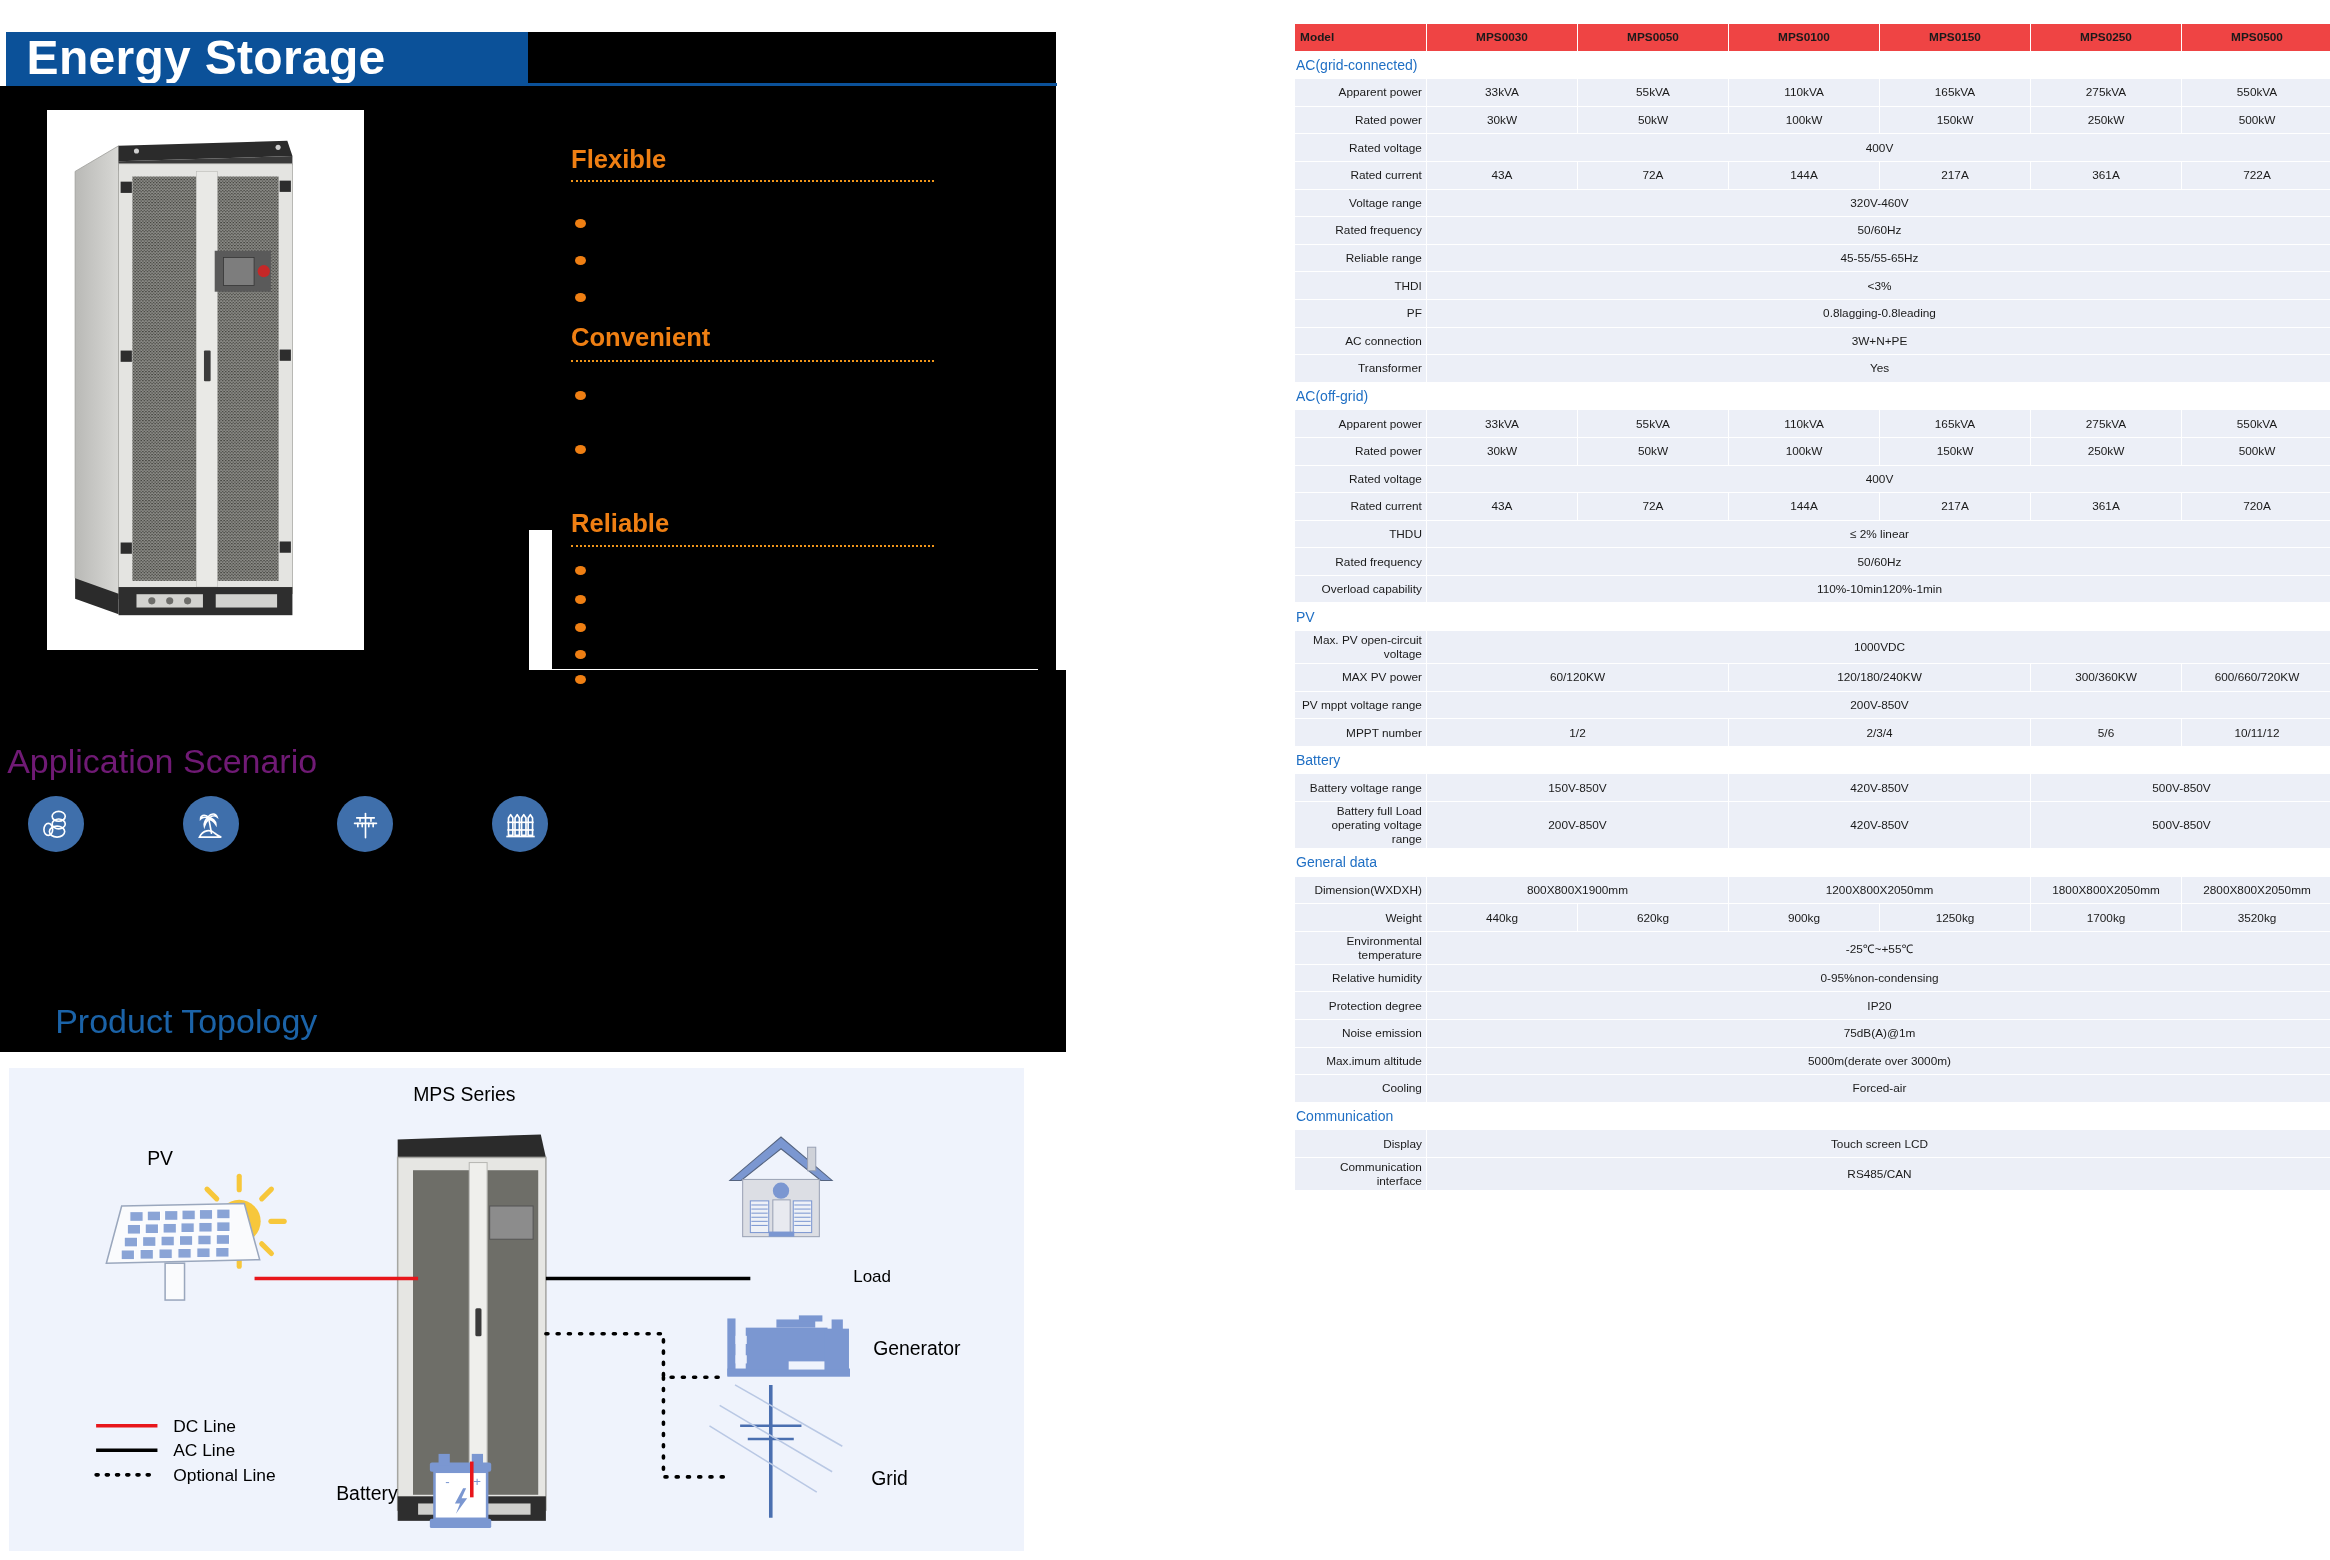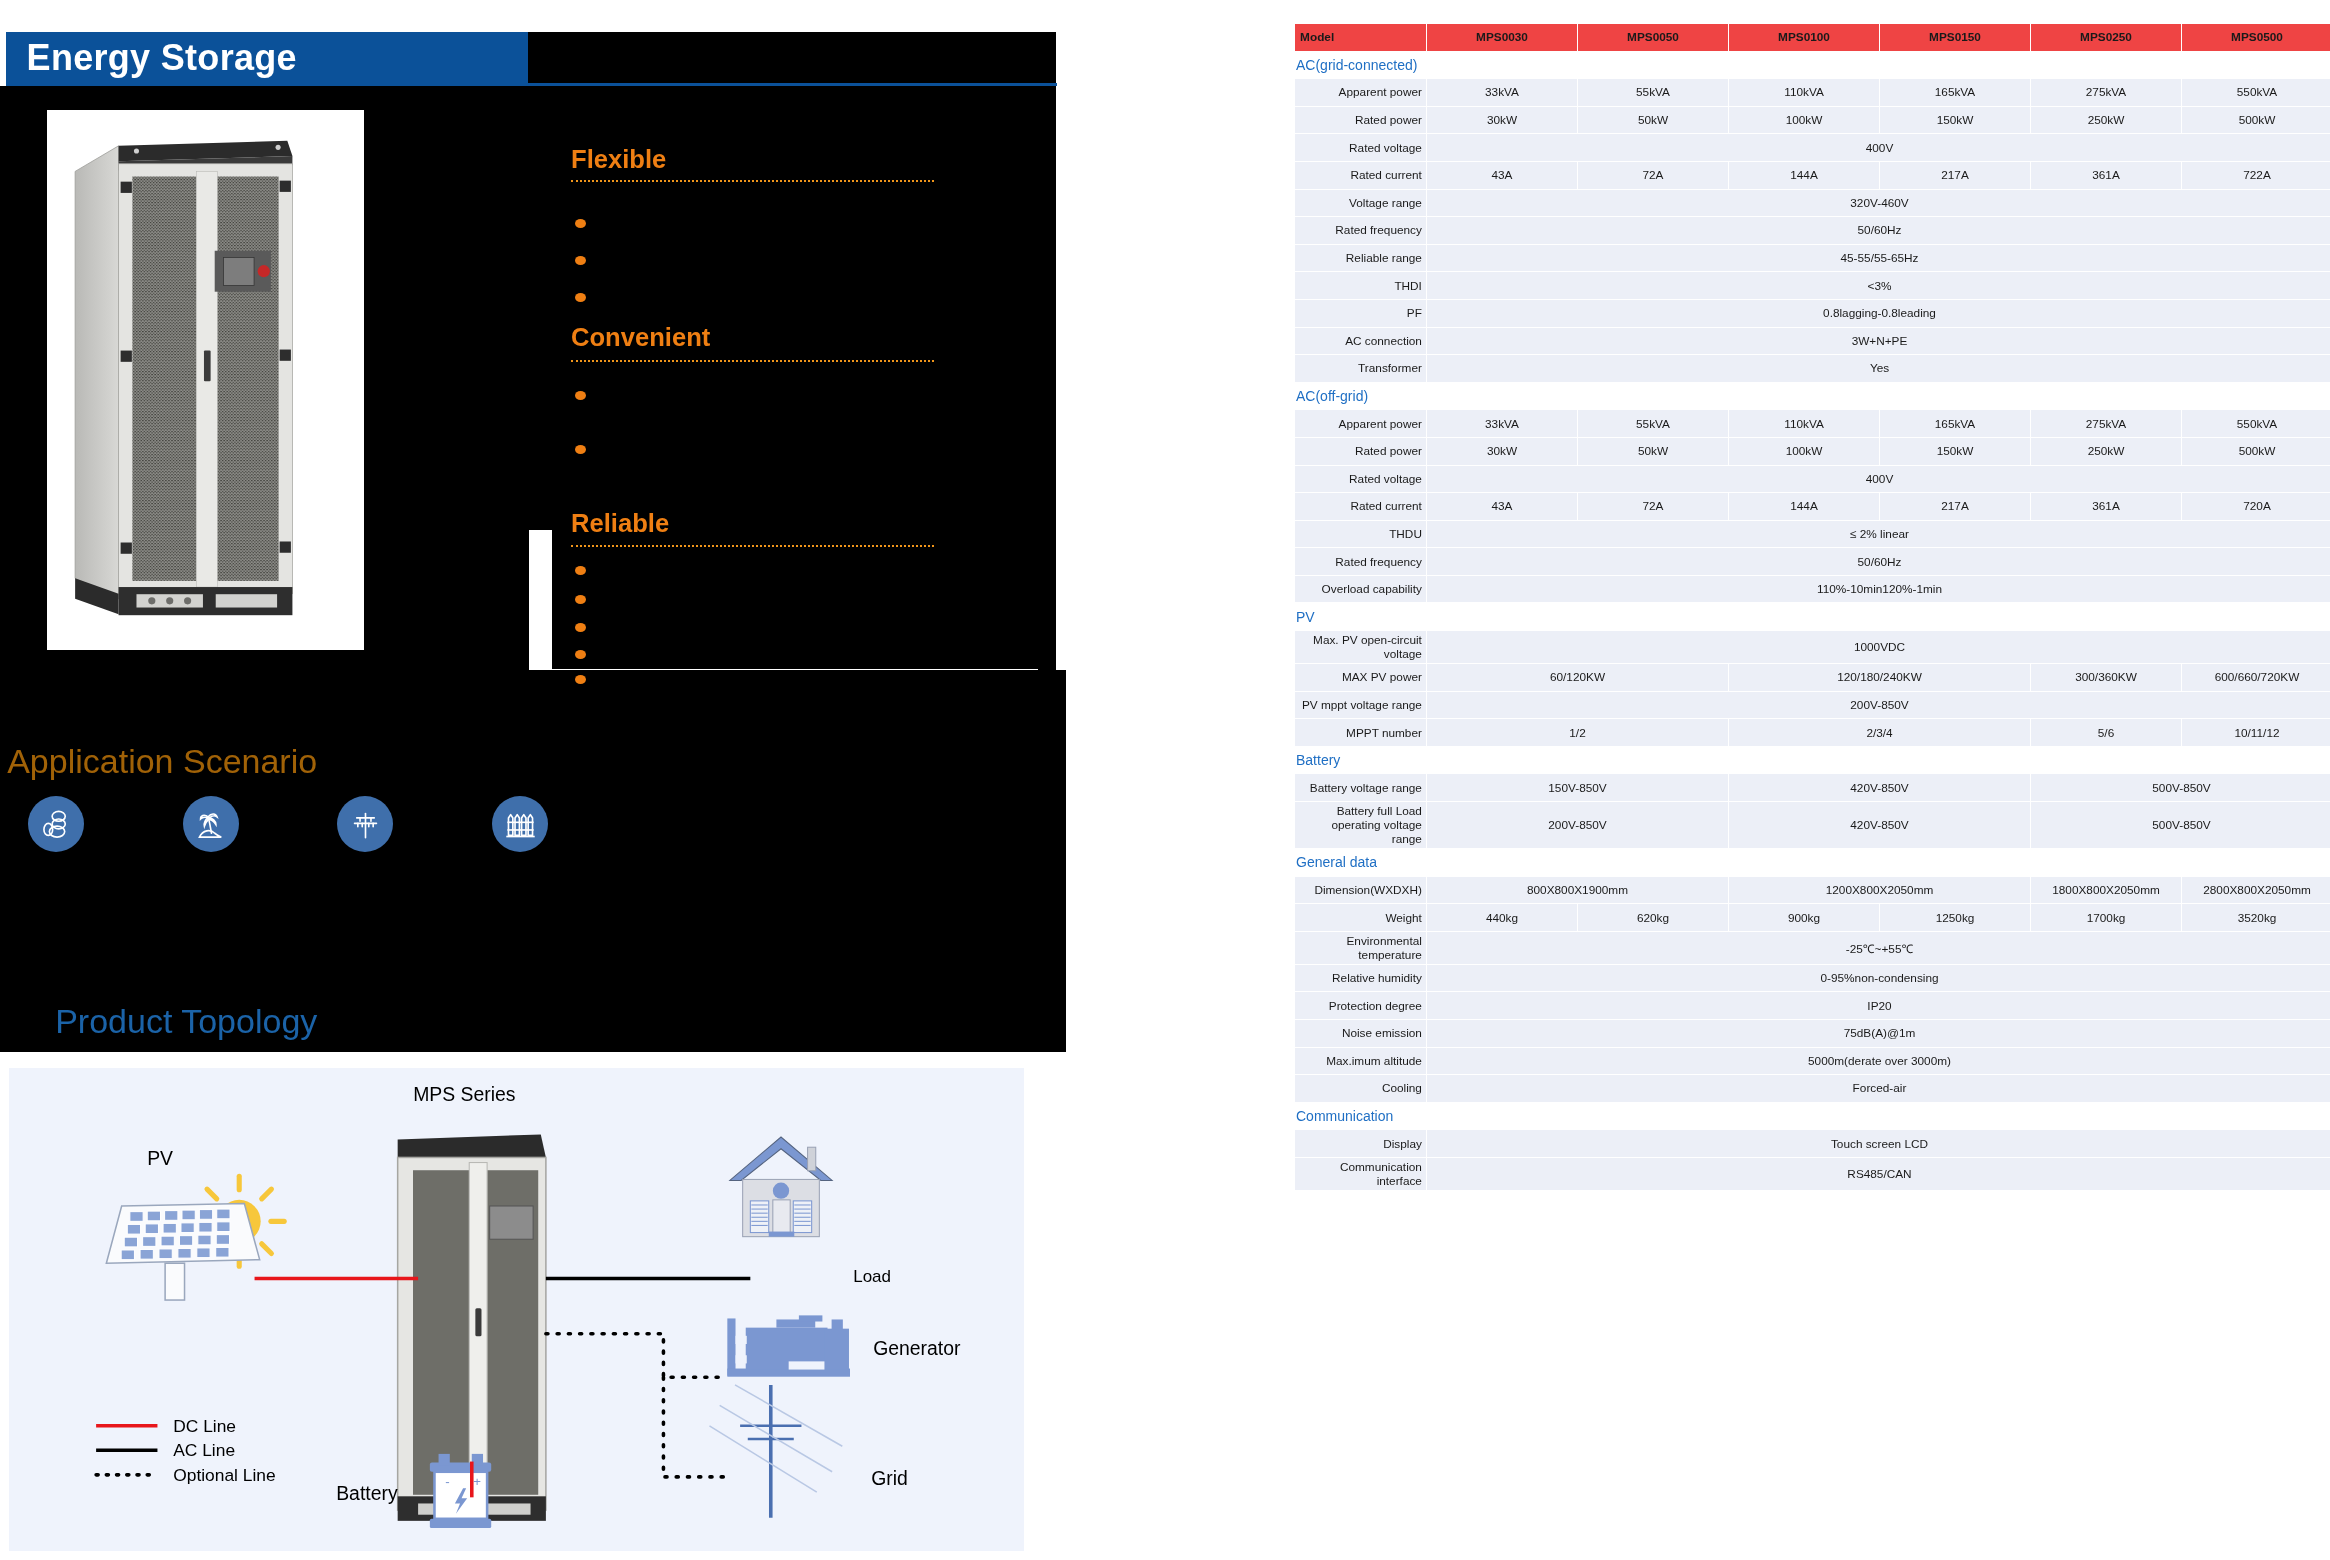--- a/index.html
+++ b/index.html
@@ -15,36 +15,36 @@
   
   #left-panel { position:absolute; left:0; top:0; width:1294px; height:1561px; }
 
   .blackbox { position:absolute; background:#000000; }
 
   
   #title-bar {
     position:absolute; left:6.1px; top:32px; width:522px; height:51px;
     background:#0b5199; color:#ffffff;
     display:flex; align-items:center; padding-left:20.5px;
-    font-size:36px; font-weight:bold; letter-spacing:0.3px;
+    font-size:48px; font-weight:bold; letter-spacing:0.3px;
   }
   #title-bar-black { left:527px; top:32px; width:529px; height:51px; }
   #title-underline { position:absolute; left:6.1px; top:83px; width:1051px; height:3.1px; background:#0b5199; }
 
   
   #photo-wrap { position:absolute; left:47px; top:110px; width:317px; height:540px; background:#ffffff; }
   #photo { position:absolute; left:0; top:0; width:317px; height:540px; }
 
   
   .feat-head { position:absolute; color:#ef7f13; font-size:25.6px; font-weight:600; line-height:1; }
   .feat-rule { position:absolute; height:0; border-top:2px dotted #f0951a; }
   .bullet { position:absolute; width:11.3px; height:9.2px; border-radius:50%; background:#ef7f13; }
 
   
-  #scenario-title { position:absolute; left:7.2px; top:742px; font-size:34px; color:#a16207; font-weight:500; }
+  #scenario-title { position:absolute; left:7.2px; top:742px; font-size:34px; color:#701a75; font-weight:500; }
   .scn-icon {
     position:absolute; width:56px; height:56px; border-radius:50%;
     background:#3f6fab; display:flex; align-items:center; justify-content:center;
   }
   .scn-icon svg { width:35px; height:35px; }
 
   
   #topo-title { position:absolute; left:7.2px; top:1002px; font-size:34px; color:#1b63a8; font-weight:500;margin-left:48px; }
   #topo-canvas {
     position:absolute; left:9.2px; top:1068px; width:1015px; height:483px;

